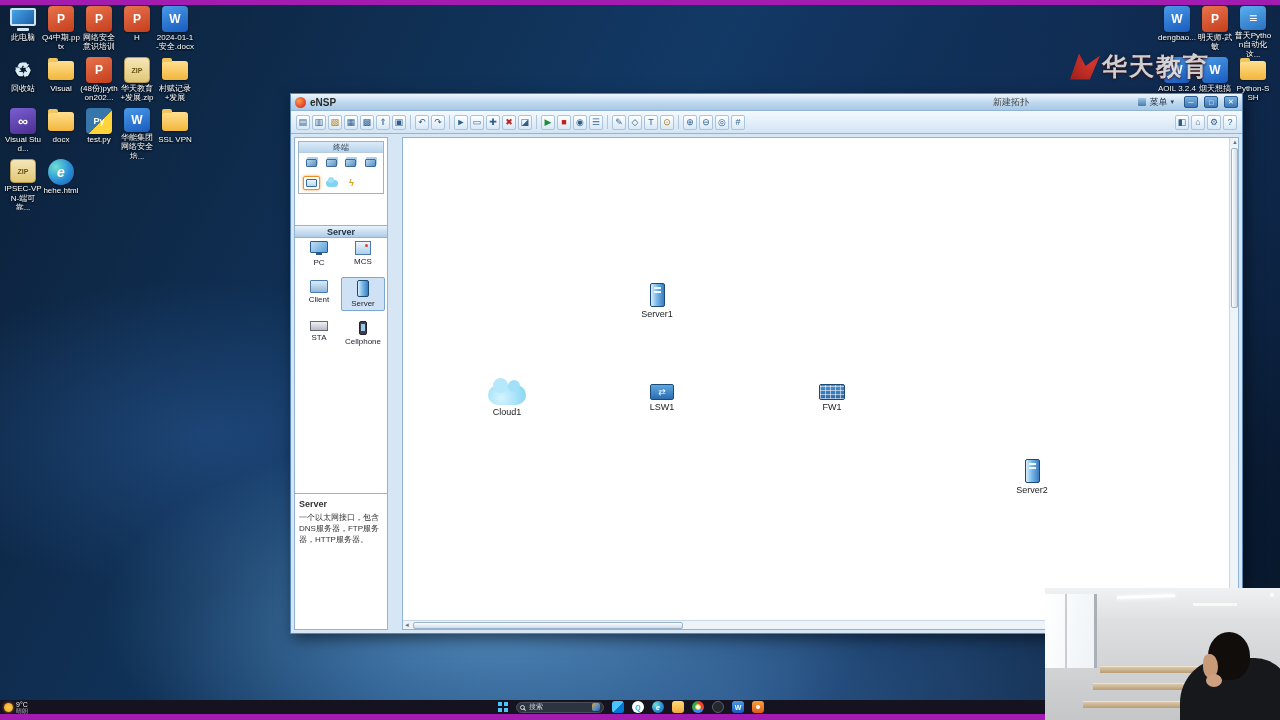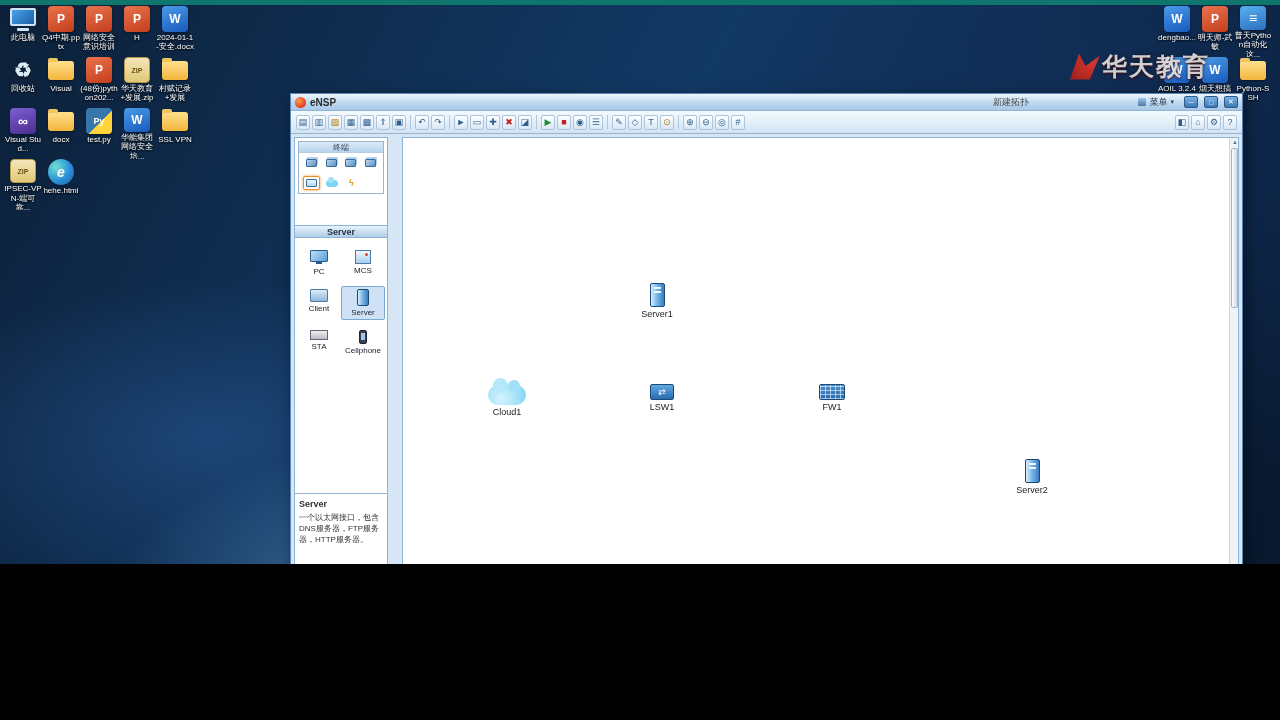--- a/index.html
+++ b/index.html
@@ -1,17 +1,17 @@
 <!DOCTYPE html>
 <html><head>
 <meta charset="utf-8">
 <style>
   * { margin:0; padding:0; box-sizing:border-box; }
   body { background:#000; font-family:"Liberation Sans", sans-serif; }
-  .screen { position:relative; width:1280px; height:564px; background:#0f766e; overflow:hidden; }
+  .screen { position:relative; width:1280px; height:720px; background:#a21caf; overflow:hidden; }
 
   
   .wallpaper{
     position:absolute; left:0; top:5px; width:1280px; height:695px;
     background:
       radial-gradient(ellipse 620px 300px at 38% 88%, rgba(120,185,235,.55), transparent 62%),
       radial-gradient(ellipse 900px 420px at 58% 100%, rgba(70,130,200,.5), transparent 65%),
       radial-gradient(ellipse 520px 260px at 16% 62%, rgba(45,95,160,.45), transparent 60%),
       radial-gradient(ellipse 700px 500px at 85% 20%, rgba(20,50,95,.6), transparent 70%),
       linear-gradient(118deg,#0c2039 0%,#123a66 45%,#0b2342 75%,#081629 100%);
@@ -88,21 +88,21 @@
     box-shadow:1px -2px 0 rgba(170,205,238,.95); border-radius:1px; }
   .cat.selected{ border-color:#e8902a; background:#fff; box-shadow:0 0 3px rgba(232,144,42,.85); }
   .cat-monitor{ width:11px; height:8px; border:1px solid #3a6a9a; background:linear-gradient(#eaf4fc,#b8d8f0); border-radius:1px; }
   .cat-cloud{ width:12px; height:7px; background:#7fd4f2; border-radius:5px; position:relative; }
   .cat-cloud::before{ content:""; position:absolute; left:2px; top:-3px; width:6px; height:6px; background:#9fe0f8; border-radius:50%; }
   .cat-bolt{ font-size:9px; color:#d4a017; font-weight:bold; } .cat-bolt::after{ content:"ϟ"; }
 
   .sec-header{ margin-top:28px; height:13px; background:linear-gradient(#e8f3fc,#b0cce8);
     border-top:1px solid #8fb4d6; border-bottom:1px solid #8fb4d6;
     display:flex; align-items:center; justify-content:center; font-size:9px; font-weight:bold; color:#234; }
-  .devgrid{ display:grid; grid-template-columns:1fr 1fr; padding:9px 2px; row-gap:7px; }
+  .devgrid{ display:grid; grid-template-columns:1fr 1fr; padding:0 2px; row-gap:7px; }
   .dcell{ display:flex; flex-direction:column; align-items:center; gap:2px; font-size:8px; color:#223; padding:2px 0; cursor:pointer; border:1px solid transparent; }
   .dcell.selected{ background:#cfe2f5; border:1px solid #7aa8d0; border-radius:2px; }
   .dv-pc{ width:18px; height:12px; border:1px solid #2a5a8c; background:linear-gradient(135deg,#bfe0f7,#5a9fd8); border-radius:1px; position:relative; margin-bottom:3px; }
   .dv-pc::after{ content:""; position:absolute; left:5px; bottom:-3px; width:6px; height:2px; background:#2a5a8c; }
   .dv-mcs{ width:16px; height:14px; border:1px solid #4a7aaa; background:linear-gradient(#eef6fc,#aacfec); position:relative; }
   .dv-mcs::after{ content:""; position:absolute; right:2px; top:2px; width:3px; height:3px; background:#d43; border-radius:50%; }
   .dv-client{ width:18px; height:13px; border:1px solid #4a7aaa; background:linear-gradient(#dcecf8,#90b8da); border-radius:1px; }
   .dv-server{ width:12px; height:17px; border:1px solid #1c4a78; background:linear-gradient(90deg,#d8effc,#7ab8e8 45%,#3a7cc0); border-radius:2px; }
   .dv-sta{ width:18px; height:10px; border:1px solid #667; background:linear-gradient(#f0f0f0,#b8bcc4); }
   .dv-cellphone{ width:8px; height:14px; border:1px solid #223; background:#3a4050; border-radius:2px; position:relative; }

